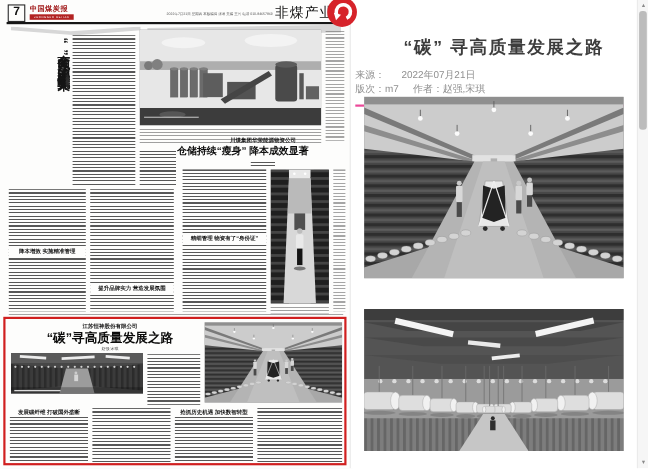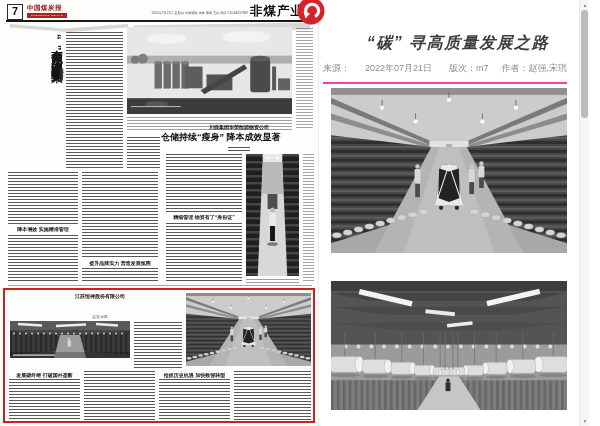--- a/index.html
+++ b/index.html
@@ -22,21 +22,21 @@
   #vert-head .vk{font-size:4px;color:#333;letter-spacing:1px;margin-left:2px;}
   #hl-rule{background:#161616;}
   
   #red-box{position:absolute;left:3px;top:288px;width:312px;height:135px;
            border:2.5px solid #d01f1f;box-sizing:border-box;background:transparent;}
   
   #reader{position:absolute;left:318px;top:0;width:282px;height:426px;background:#ffffff;
           border-left:1px solid #ececec;box-sizing:border-box;}
   #reader-title{font-size:16px;font-weight:600;color:#3d3d3d;letter-spacing:1.5px;text-align:center;white-space:nowrap;}
   .meta{font-size:9px;color:#8f8f8f;}
-  #meta-row{display:flex;justify-content:space-between;border-bottom:2px solid #ec4899;padding-bottom:7px;}
+  #meta-row{display:flex;justify-content:space-between;border-bottom:2px solid #ec4899;padding-bottom:7px;flex-direction:column;}
   #reader-caption{font-size:9.5px;color:#595959;white-space:nowrap;}
   
   #scrollbar{position:absolute;left:579px;top:0;width:10px;height:426px;background:#f6f6f6;
              border-left:1px solid #ebebeb;box-sizing:border-box;}
   #scroll-thumb{position:absolute;left:1px;top:10px;width:7px;height:108px;background:#bcbcbc;border-radius:3px;}
   .scroll-arrow{position:absolute;left:0;width:10px;text-align:center;font-size:5px;color:#8a8a8a;line-height:6px;}
   .ribbon{background:#d7d7d7;}
 </style>
 </head>
 <body>
@@ -44,21 +44,21 @@
 <div id="stage">
 
   <div id="news">
 
     <div class="abs" style="left:7px;top:4px;width:16px;height:16px;border:1.5px solid #2a2a2a;box-sizing:border-box;
          font-size:11px;font-weight:bold;text-align:center;line-height:13px;color:#111;">7</div>
     <div class="abs" style="left:27px;top:4px;font-size:6.5px;font-weight:bold;color:#a01818;letter-spacing:.5px;white-space:nowrap;">中国煤炭报</div>
     <div class="abs" style="left:27px;top:13px;width:40px;height:5px;background:#b22222;color:#fff;font-size:2.5px;
          line-height:5px;text-align:center;overflow:hidden;letter-spacing:.5px;">ZHONGGUO MEITAN BAO</div>
     <div class="abs" style="left:150px;top:11px;width:98px;font-size:3.2px;color:#555;text-align:right;white-space:nowrap;overflow:hidden;">2022年7月21日 星期四 本版编辑 张琳 美编 王兵 电话 010-84657869</div>
-    <div class="abs" style="left:250px;top:3px;font-size:12.5px;font-weight:bold;color:#0e0e0e;letter-spacing:1px;white-space:nowrap;">非煤产业</div>
+    <div class="abs" style="left:250px;top:3px;font-size:12.5px;font-weight:normal;color:#0e0e0e;letter-spacing:1px;white-space:nowrap;">非煤产业</div>
     <div id="hl-rule" class="abs" style="left:6px;top:20px;width:306px;height:2px;"></div>
 
     <div class="abs" style="left:296px;top:-3px;width:30px;height:30px;z-index:5;">
       <svg viewBox="0 0 30 30" width="30" height="30">
         <circle cx="15" cy="14" r="13.5" fill="#d6232a"></circle>
         <path d="M10.5 17 a6.5 6.5 0 1 1 8.5 2.6" fill="none" stroke="#ffffff" stroke-width="3.2"></path>
         <polygon points="7.5,14.5 14,16.5 9.5,21.5" fill="#ffffff"></polygon>
       </svg>
     </div>
 
@@ -136,20 +136,21 @@
   <rect x="23.5" y="59" width="7" height="13" rx="1.5" fill="#e9e9e9"></rect>
   <rect x="24.5" y="72" width="5" height="15" fill="#151515"></rect>
   </svg>
       </div>
     <div class="tl light abs" style="left:246px;top:279px;width:53px;height:6px;"></div>
     <div class="tl faint abs" style="left:303px;top:154px;width:11px;height:129px;"></div>
     <div class="tl faint abs" style="left:8px;top:285px;width:304px;height:2px;"></div>
 
     <div id="red-box"></div>
     <div class="kicker abs" style="left:20px;top:293px;width:160px;font-size:5px;">江苏恒神股份有限公司</div>
+    <div class="abs" style="left:12px;top:300px;width:176px;font-size:11.5px;font-weight:bold;color:#0b0b0b;text-align:center;white-space:nowrap;overflow:hidden;">“碳”寻高质量发展之路</div>
     <div class="abs" style="left:70px;top:315px;width:60px;font-size:3.6px;color:#444;text-align:center;">赵强 宋琪</div>
     <div class="photo abs" style="left:10px;top:321px;width:120px;height:37px;">
         <svg viewBox="0 0 120 37" preserveAspectRatio="none">
   <defs>
             <pattern id="dr_2" width="5" height="24" patternUnits="userSpaceOnUse">
     <rect width="5" height="24" fill="#3b3b3b"></rect>
               <rect width="2.2" height="24" fill="#2b2b2b"></rect>
             </pattern>
           </defs>
   <rect width="120" height="37" fill="#474747"></rect>
@@ -255,21 +256,21 @@
       </div>
     <div class="subhead abs" style="left:9px;top:371px;width:71px;">发展碳纤维 打破国外垄断</div>
     <div class="tl abs" style="left:9px;top:379px;width:71px;height:41px;"></div>
     <div class="tl abs" style="left:84px;top:371px;width:71px;height:49px;"></div>
     <div class="subhead abs" style="left:159px;top:371px;width:71px;">抢抓历史机遇 加快数智转型</div>
     <div class="tl abs" style="left:159px;top:379px;width:71px;height:41px;"></div>
     <div class="tl abs" style="left:234px;top:371px;width:77px;height:49px;"></div>
   </div>
 
   <div id="reader">
-    <div id="reader-title" class="abs" style="left:12px;top:33px;width:254px;font-style:italic;">“碳” 寻高质量发展之路</div>
+    <div id="reader-title" class="abs" style="left:12px;top:33px;width:254px;">“碳” 寻高质量发展之路</div>
 
     <div id="meta-row" class="abs" style="left:4px;top:62px;width:244px;">
       <span class="meta">
         <span>来源：</span>
         <span style="display:inline-block;width:10px;"></span>
         <span>2022年07月21日</span>
       </span>
       <span class="meta">
         <span>版次：</span><span>m7</span>
         <span style="display:inline-block;width:8px;"></span>

